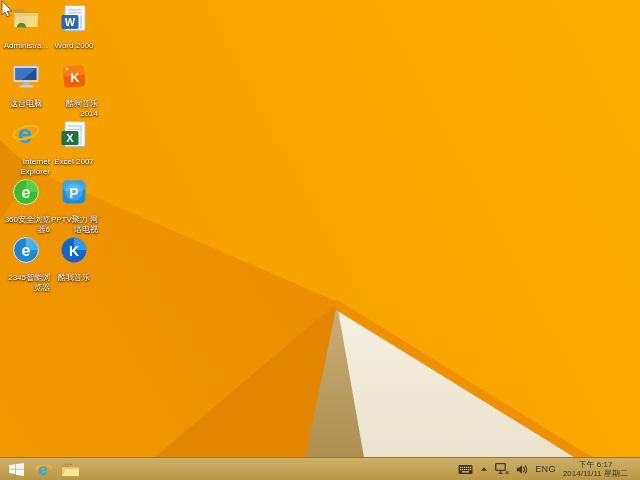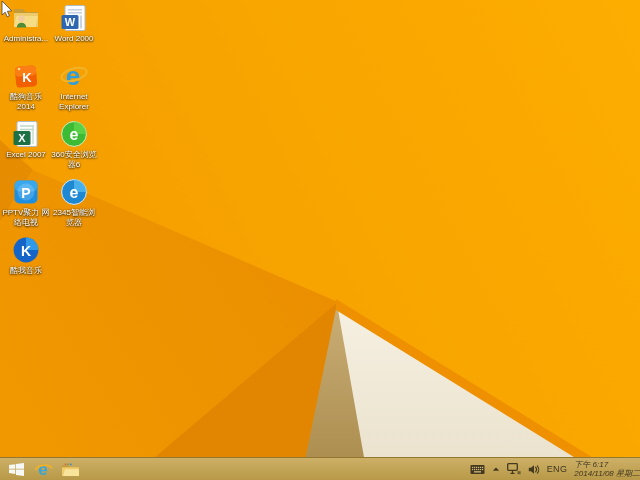--- a/index.html
+++ b/index.html
@@ -6,35 +6,35 @@
   #screen{position:relative;width:640px;height:480px;overflow:hidden;
           font-family:"Liberation Sans",sans-serif;user-select:none;}
   #wallpaper{position:absolute;left:0;top:0;}
 
   
   #icon-grid{position:absolute;left:2px;top:2px;display:grid;
              grid-template-columns:48px 48px;grid-auto-rows:58px;}
   .dicon{width:48px;display:flex;flex-direction:column;align-items:center;cursor:default;}
   .dicon .art{width:30px;height:30px;margin-top:1px;flex:0 0 auto;}
   .dicon .art svg{display:block;width:30px;height:30px;}
-  .dicon .lbl{margin-top:1px;font-size:8px;line-height:9.5px;color:#fff;text-align:center;
+  .dicon .lbl{margin-top:8px;font-size:8px;line-height:9.5px;color:#fff;text-align:right;
               max-width:52px;text-shadow:0 1px 2px rgba(0,0,0,.9),0 0 2px rgba(0,0,0,.55);}
 
   
   #taskbar{position:absolute;left:0;right:0;bottom:0;height:23px;
            background:linear-gradient(#CDB067,#B89948);
            border-top:1px solid rgba(110,85,20,.5);
            display:flex;align-items:center;box-sizing:border-box;}
   .tb-btn{width:27px;height:22px;display:flex;align-items:center;justify-content:center;
           background:transparent;border:none;padding:0;cursor:pointer;}
   #start-button{margin-left:3px;}
-  #tray{margin-left:auto;display:flex;align-items:center;gap:7px;padding-right:0;color:#3E3520;}
+  #tray{margin-left:auto;display:flex;align-items:center;gap:7px;padding-right:12px;color:#3E3520;}
   .tray-ic{display:flex;align-items:center;justify-content:center;cursor:pointer;}
   #lang{font-size:9px;letter-spacing:.4px;cursor:pointer;}
-  #clock{font-size:8px;line-height:9px;text-align:left;cursor:pointer;white-space:nowrap;font-style:italic;}
+  #clock{font-size:8px;line-height:9px;text-align:center;cursor:pointer;white-space:nowrap;}
 
   
   #cursor{position:absolute;left:1px;top:1px;pointer-events:none;}
 </style>
 </head>
 <body>
 
 <div id="screen">
 
   <svg id="wallpaper" width="640" height="480" viewBox="0 0 640 480">
@@ -84,20 +84,32 @@
           <svg viewBox="0 0 30 30">
             <rect x="6" y="2.5" width="20" height="25" rx="1.5" fill="#FDFDFD" stroke="#AFBCCB"></rect>
             <rect x="9" y="6" width="14" height="1.6" fill="#C8D4E2"></rect>
             <rect x="9" y="9" width="14" height="1.6" fill="#C8D4E2"></rect>
             <rect x="21" y="12.5" width="2" height="13" fill="#C8D4E2"></rect>
             <rect x="2.5" y="12" width="17" height="14" rx="1.5" fill="#2E66B0"></rect>
             <text x="11" y="23" font-size="11" font-weight="bold" fill="#fff" text-anchor="middle" font-family="Liberation Sans, sans-serif">W</text>
           </svg>
         </div>
       <div class="lbl">Word 2000</div>
+    </div>
+      <div class="dicon">
+      <div class="art">
+          <svg viewBox="0 0 30 30">
+            <rect x="2.5" y="5" width="25" height="16" rx="1.5" fill="#CED4DB"></rect>
+            <rect x="4.5" y="7" width="21" height="12" fill="#1F4F96"></rect>
+            <path d="M4.5 7h21L11.5 19h-7z" fill="#3C74C4"></path>
+            <rect x="12" y="21" width="6" height="3" fill="#AEB6BF"></rect>
+            <rect x="8" y="24" width="14" height="2.5" rx="1" fill="#C6CDD5"></rect>
+          </svg>
+        </div>
+      <div class="lbl">这台电脑</div>
     </div>
       <div class="dicon">
       <div class="art">
           <svg viewBox="0 0 30 30">
             <rect x="4.5" y="5" width="21" height="21" rx="4" fill="#F25F00" transform="rotate(-5 15 15)"></rect>
             <rect x="4.5" y="5" width="21" height="10" rx="4" fill="#FF8A1E" opacity="0.7" transform="rotate(-5 15 15)"></rect>
             <text x="16" y="21" font-size="13" font-weight="bold" fill="#fff" text-anchor="middle" font-family="Liberation Sans, sans-serif">K</text>
             <circle cx="8" cy="8" r="1.3" fill="#FFE08A"></circle>
           </svg>
         </div>
@@ -228,21 +240,21 @@
       <span class="tray-ic">
         <svg width="12" height="11" viewBox="0 0 12 11">
           <path d="M0.8 3.8v3.4H3L6 9.8V1.2L3 3.8z" fill="#44391F"></path>
           <path d="M7.6 3.2a3.4 3.4 0 0 1 0 4.6" stroke="#44391F" stroke-width="1.1" fill="none" stroke-linecap="round"></path>
           <path d="M9.3 1.8a5.6 5.6 0 0 1 0 7.4" stroke="#44391F" stroke-width="1.1" fill="none" stroke-linecap="round"></path>
         </svg>
       </span>
       <span id="lang">ENG</span>
       <div id="clock">
         <div>下午 6:17</div>
-        <div>2014/11/08 星期二</div>
+        <div>2014/11/11 星期二</div>
       </div>
     </div>
   </div>
 
   <div id="cursor">
     <svg width="12" height="18" viewBox="0 0 12 18">
       <path d="M1 0v14l3.2-2.8 2 4.6 2.2-1-2-4.5 4.4-.4z" fill="#fff" stroke="#444" stroke-width="0.8"></path>
     </svg>
   </div>
 

